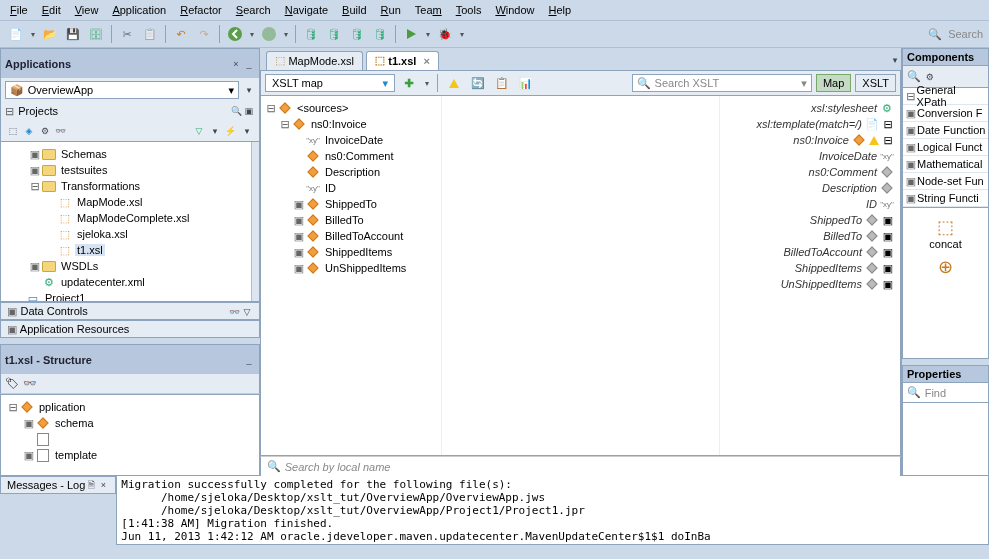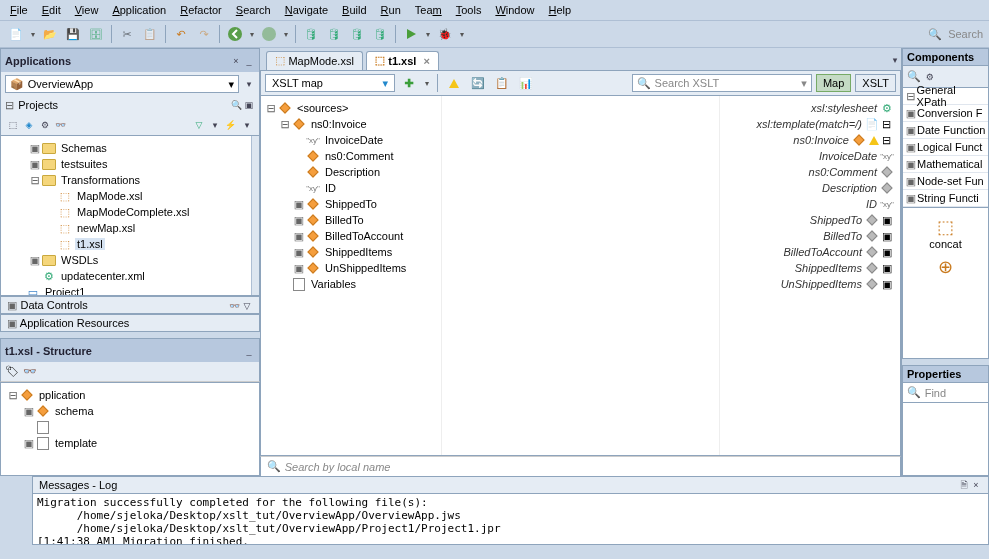--- a/index.html
+++ b/index.html
@@ -12,21 +12,21 @@
 .toolbar { display: flex; gap: 3px; padding: 3px 6px; background: #ccd9e8; height: 28px; align-items: center; border-top: 1px solid #aebfd4; border-bottom: 1px solid #aebfd4; }
 .tb-btn { width: 20px; height: 20px; display: flex; align-items: center; justify-content: center; border-radius: 2px; }
 .tb-sep { width: 1px; height: 18px; background: #8ea4bc; margin: 0 2px; }
 .tb-dd { width: 8px; height: 20px; display: flex; align-items: center; justify-content: center; color: #555; font-size: 8px; }
 
 .main-row { display: flex; height: 428px; }
 .left-col { width: 260px; display: flex; flex-direction: column; background: #ccd9e8; }
 .center-col { flex: 1; display: flex; flex-direction: column; background: #ccd9e8; position: relative; }
 .right-col { width: 88px; display: flex; flex-direction: column; background: #ccd9e8; border-left: 1px solid #8ea4bc; }
 
-.panel-hdr { display: flex; align-items: center; justify-content: space-between; padding: 2px 4px; background: #b7c8de; border: 1px solid #8ea4bc; border-bottom: none; height: 24px; }
+.panel-hdr { display: flex; align-items: center; justify-content: space-between; padding: 2px 4px; background: #b7c8de; border: 1px solid #8ea4bc; border-bottom: none; height: 30px; }
 .panel-hdr .title { font-weight: bold; color: #223; }
 .panel-hdr .actions { display: flex; gap: 1px; align-items: center; }
 .panel-body { background: #fff; border: 1px solid #8ea4bc; overflow: hidden; }
 
 .app-select-row { display: flex; align-items: center; padding: 2px 4px; gap: 4px; background: #e5ecf4; border-left: 1px solid #8ea4bc; border-right: 1px solid #8ea4bc; height: 24px; }
 .app-dd { flex: 1; border: 1px solid #8ea4bc; background: #fff; padding: 1px 4px; display: flex; align-items: center; gap: 4px; height: 18px; }
 .proj-toolbar { display: flex; gap: 4px; padding: 2px 6px; background: #e5ecf4; border-left: 1px solid #8ea4bc; border-right: 1px solid #8ea4bc; border-bottom: 1px solid #8ea4bc; height: 22px; align-items: center; }
 .proj-tree { background: #fff; border-left: 1px solid #8ea4bc; border-right: 1px solid #8ea4bc; border-bottom: 1px solid #8ea4bc; padding: 4px 2px; height: 160px; overflow: hidden; position: relative; }
 
 .tree-row { display: flex; align-items: center; height: 16px; white-space: nowrap; }
@@ -42,34 +42,34 @@
 .ed-tab.active { background: #fff; font-weight: bold; }
 
 .editor-toolbar { display: flex; align-items: center; padding: 2px 4px; background: #e5ecf4; border: 1px solid #8ea4bc; height: 26px; gap: 4px; justify-content: space-between; }
 .xslt-dd { border: 1px solid #8ea4bc; background: #fff; padding: 1px 6px; width: 130px; height: 18px; display: flex; align-items: center; justify-content: space-between; }
 .search-box { border: 1px solid #8ea4bc; background: #fff; padding: 1px 4px; height: 18px; width: 180px; display: flex; align-items: center; gap: 4px; color: #888; }
 .mode-btn { border: 1px solid #7a6; background: #c5dbc5; padding: 1px 6px; height: 18px; display: flex; align-items: center; }
 .mode-btn.secondary { background: #e5ecf4; border-color: #8ea4bc; }
 
 .editor-body { flex: 1; display: flex; background: #fff; border-left: 1px solid #8ea4bc; border-right: 1px solid #8ea4bc; border-bottom: 1px solid #8ea4bc; }
 .src-tree, .tgt-tree { width: 180px; padding: 4px 2px; overflow: hidden; }
-.tgt-tree { text-align: left; }
+.tgt-tree { text-align: center; }
 .middle-dots { flex: 1; background-image: radial-gradient(#ccc 0.5px, transparent 0.5px); background-size: 8px 8px; border-left: 1px solid #eee; border-right: 1px solid #eee; }
 
 .tgt-row { display: flex; justify-content: flex-end; align-items: center; height: 16px; gap: 3px; padding-right: 4px; }
 .tgt-row .label { font-style: italic; color: #333; }
 .tgt-row .icon { width: 14px; height: 14px; display: inline-flex; align-items: center; justify-content: center; }
 
 .search-local { display: flex; align-items: center; gap: 4px; padding: 2px 6px; background: #fff; border-left: 1px solid #8ea4bc; border-right: 1px solid #8ea4bc; border-top: 1px solid #ccc; height: 20px; }
 .bottom-tabs { display: flex; align-items: center; padding: 0 4px; background: #e5ecf4; border-left: 1px solid #8ea4bc; border-right: 1px solid #8ea4bc; border-bottom: 1px solid #8ea4bc; height: 20px; position: relative; }
 .btab { padding: 2px 8px; border-right: 1px solid #8ea4bc; }
 .btab.active { background: #fff; }
 .red-ellipse { position: absolute; left: -2px; top: -6px; width: 95px; height: 30px; border: 2px solid #c00; border-radius: 50%; pointer-events: none; }
 
-.log-area { height: 69px; display: flex; flex-direction: column; margin-left: 32px; }
+.log-area { height: 69px; display: flex; flex-direction: row; }
 .log-hdr { background: #e5ecf4; border: 1px solid #8ea4bc; padding: 2px 6px; height: 18px; display: flex; align-items: center; justify-content: space-between; }
 .log-body { flex: 1; background: #fff; border: 1px solid #8ea4bc; border-top: none; font-family: monospace; font-size: 11px; padding: 2px 4px; overflow: hidden; white-space: pre; }
 
 .props-hdr { background: #b7c8de; border: 1px solid #8ea4bc; padding: 2px 4px; height: 18px; font-weight: bold; }
 .find-row { background: #fff; border: 1px solid #8ea4bc; border-top: none; padding: 2px 4px; display: flex; align-items: center; gap: 4px; color: #888; height: 20px; }
 
 .xpath-list { background: #fff; border: 1px solid #8ea4bc; border-top: none; flex: 1; }
 .xpath-row { display: flex; align-items: center; padding: 1px 2px; height: 17px; border-bottom: 1px solid #e0e6ee; }
 .xpath-row .exp { width: 12px; text-align: center; color: #666; }
 
@@ -218,21 +218,21 @@
           <span class="icon">
             <span style="color:#c97a1e">⬚</span>
           </span>
           <span class="label">MapModeComplete.xsl</span>
         </div>
         <div class="tree-row" style="padding-left: 42px;">
           <span class="exp"></span>
           <span class="icon">
             <span style="color:#c97a1e">⬚</span>
           </span>
-          <span class="label">newMap.xsl</span>
+          <span class="label">sjeloka.xsl</span>
         </div>
         <div class="tree-row" style="padding-left: 42px;">
           <span class="exp"></span>
           <span class="icon">
             <span style="color:#c97a1e">⬚</span>
           </span>
           <span class="label selected-file">t1.xsl</span>
         </div>
         <div class="tree-row" style="padding-left: 26px;">
           <span class="exp">▣</span>
@@ -437,27 +437,20 @@
           </div>
           <div class="tree-row" style="padding-left: 30px;">
             <span class="exp">▣</span>
             <span class="icon">
               <span class="dia-wrap">
                 <span class="diamond small"></span>
               </span>
             </span>
             <span class="label">UnShippedItems</span>
           </div>
-          <div class="tree-row" style="padding-left: 16px;">
-            <span class="exp"></span>
-            <span class="icon">
-              <div class="file-icon"></div>
-            </span>
-            <span class="label">Variables</span>
-          </div>
         </div>
       <div class="middle-dots"></div>
       <div class="tgt-tree" id="tgt-tree">
           <div class="tgt-row">
             <span class="label">xsl:stylesheet</span>
             <span class="icon">
               <span style="color:#3a7">⚙</span>
             </span>
           </div>
           <div class="tgt-row">

